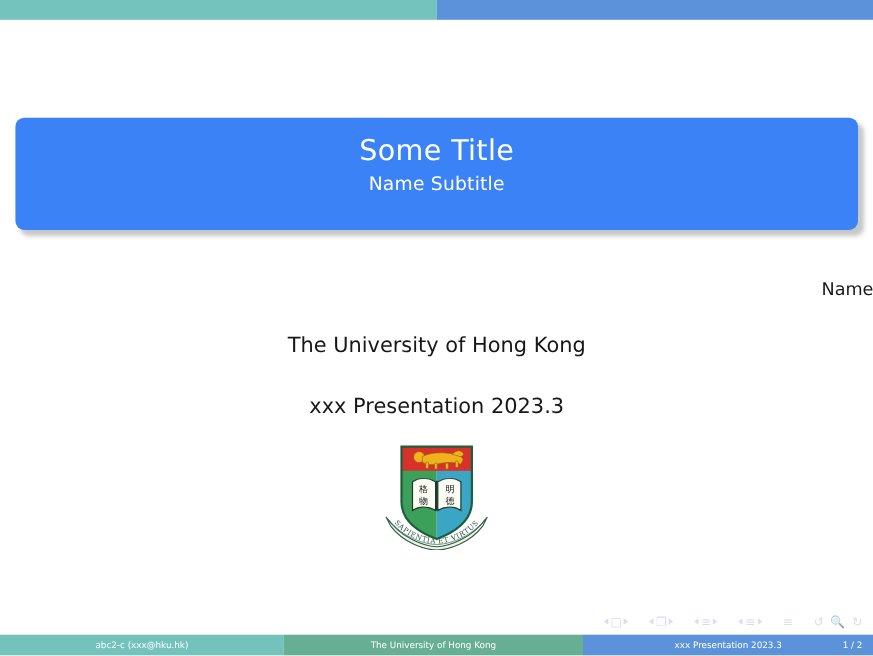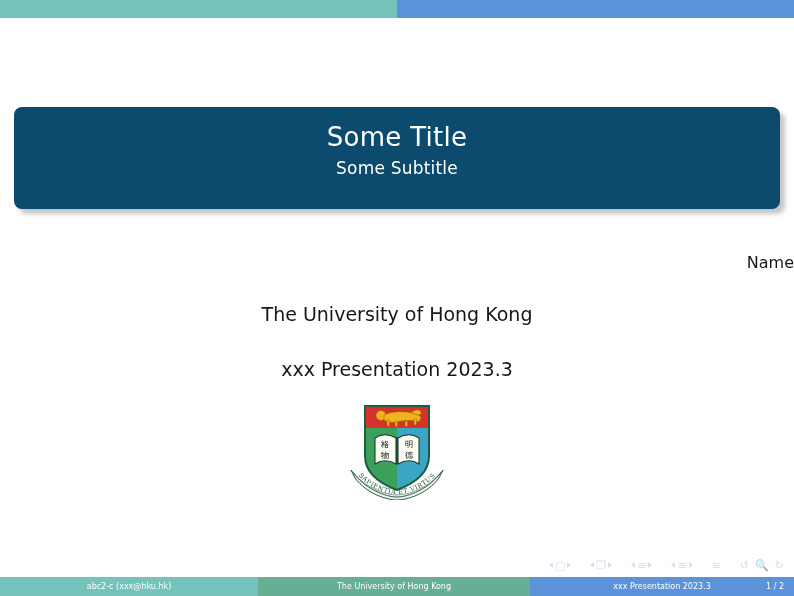--- a/index.html
+++ b/index.html
@@ -28,21 +28,21 @@
   #topbar .seg-left  { width: 397px; height: 100%; background: #74c3bc; }
   #topbar .seg-right { width: 397px; height: 100%; background: #5b92d9; }
 
   
   #titlebox {
     position: absolute;
     left: 14px;
     top: 107px;
     width: 766px;
     height: 102px;
-    background: #0c4a6e;
+    background: #3b82f6;
     border-radius: 8px;
     box-shadow: 5px 5px 4px rgba(0,0,0,0.22);
     display: flex;
     flex-direction: column;
     align-items: center;
     justify-content: center;
     box-sizing: border-box;
     padding-bottom: 14px;
   }
   #title-text {
@@ -147,21 +147,21 @@
 </head>
 <body>
 
 <div id="topbar">
   <div class="seg-left"></div>
   <div class="seg-right"></div>
 </div>
 
 <div id="titlebox">
   <div id="title-text">Some Title</div>
-  <div id="subtitle-text">Some Subtitle</div>
+  <div id="subtitle-text">Name Subtitle</div>
 </div>
 
 <div class="centerline" id="author-line">Name</div>
 <div class="centerline" id="institute-line">The University of Hong Kong</div>
 <div class="centerline" id="date-line">xxx Presentation 2023.3</div>
 
 <div id="crest">
   <svg viewBox="0 0 100 102" xmlns="http://www.w3.org/2000/svg">
 
     <defs>

